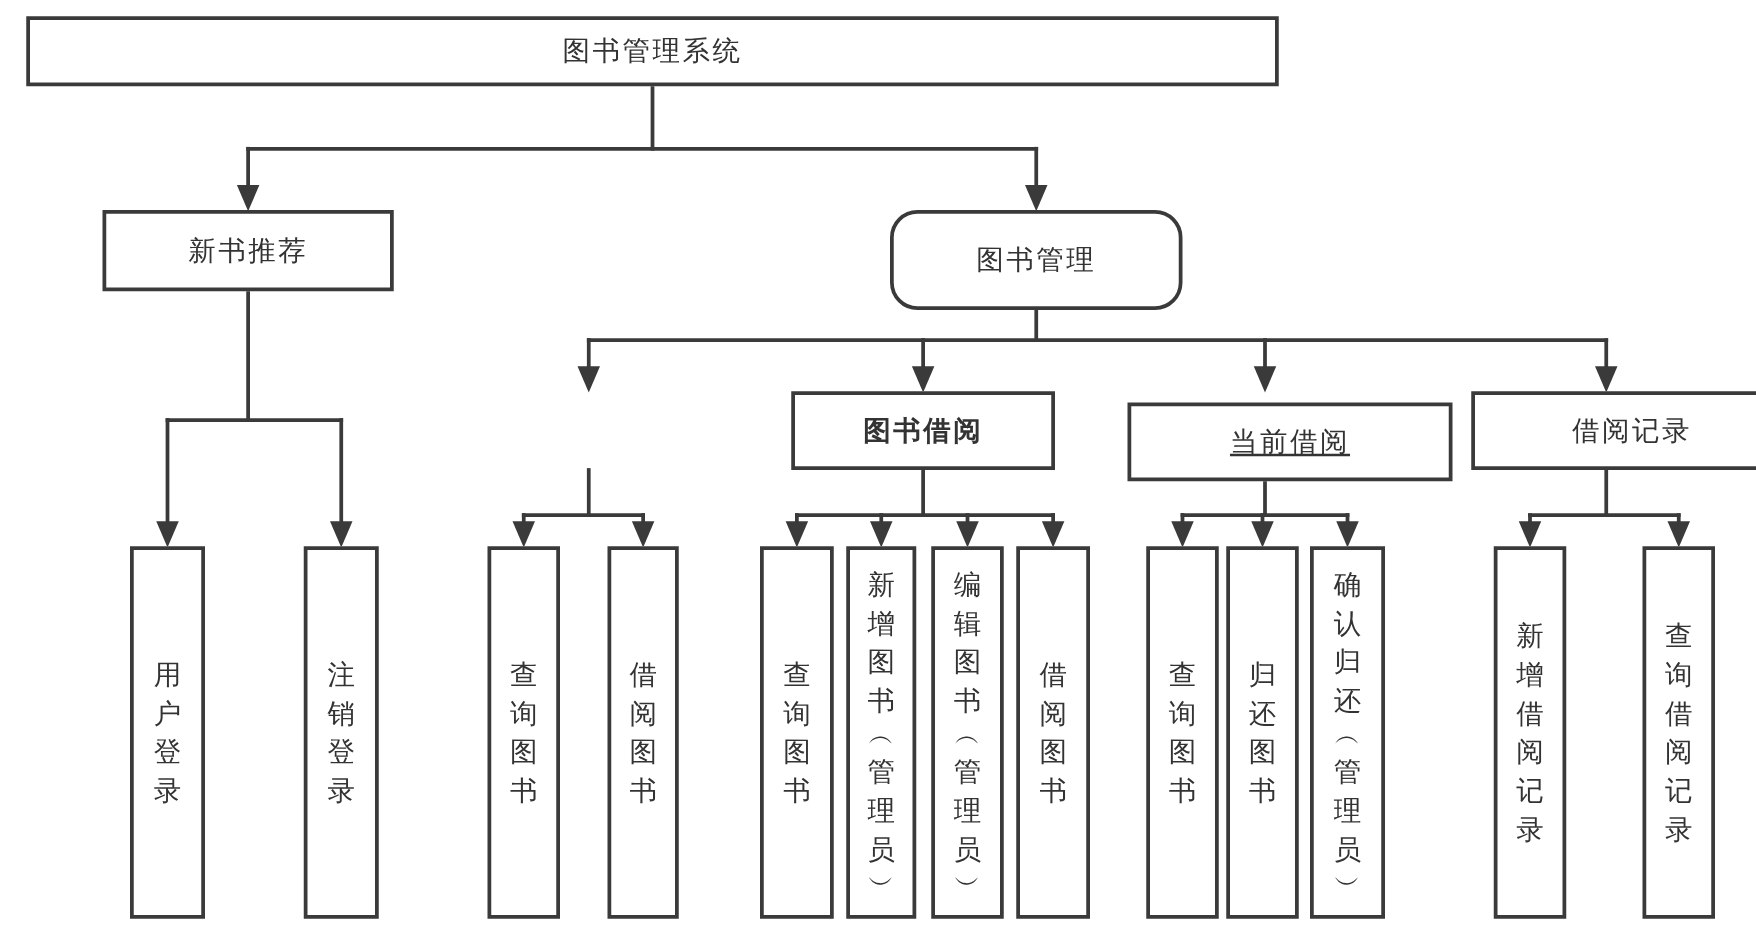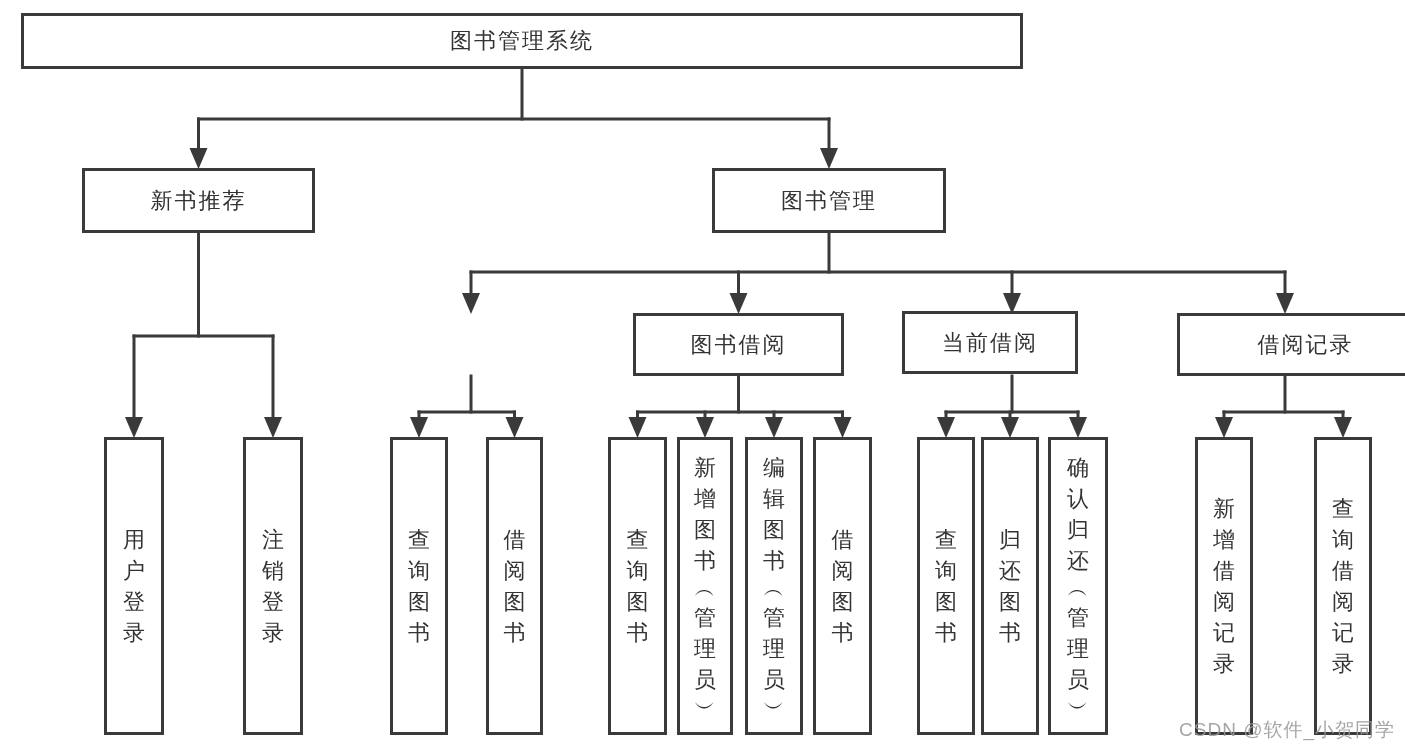--- a/index.html
+++ b/index.html
@@ -114,49 +114,48 @@
       <polygon points="1069,417 1087,417 1078,438" fill="#3a3a3a"></polygon>
       <line x1="1285" y1="272" x2="1285" y2="298" stroke="#3a3a3a" stroke-width="3" stroke-linecap="square"></line>
       <polygon points="1276,293 1294,293 1285,314" fill="#3a3a3a"></polygon>
       <line x1="1285" y1="376" x2="1285" y2="412" stroke="#3a3a3a" stroke-width="3" stroke-linecap="square"></line>
       <line x1="1224" y1="412" x2="1343" y2="412" stroke="#3a3a3a" stroke-width="3" stroke-linecap="square"></line>
       <line x1="1224" y1="412" x2="1224" y2="422" stroke="#3a3a3a" stroke-width="3" stroke-linecap="square"></line>
       <polygon points="1215,417 1233,417 1224,438" fill="#3a3a3a"></polygon>
       <line x1="1343" y1="412" x2="1343" y2="422" stroke="#3a3a3a" stroke-width="3" stroke-linecap="square"></line>
       <polygon points="1334,417 1352,417 1343,438" fill="#3a3a3a"></polygon>
     </svg>
-  <div id="watermark">CSDN @软件_小贺同学</div>
 <div class="node node-h" style="left: 21px; top: 13px; width: 1002px; height: 56px;">图书管理系统</div>
     <div class="node node-h" style="left: 82px; top: 168px; width: 233px; height: 65px;">新书推荐</div>
     <div class="node node-v" style="left: 104px; top: 437px; width: 60px; height: 298px;">
       <span class="vchar">用</span>
       <span class="vchar">户</span>
       <span class="vchar">登</span>
       <span class="vchar">录</span>
     </div>
     <div class="node node-v" style="left: 243px; top: 437px; width: 60px; height: 298px;">
       <span class="vchar">注</span>
       <span class="vchar">销</span>
       <span class="vchar">登</span>
       <span class="vchar">录</span>
     </div>
-    <div class="node node-h" style="left: 712px; top: 168px; width: 234px; height: 65px;">图书管理</div>
+    <div class="node node-h" style="left: 712px; top: 168px; width: 234px; height: 80px; border-radius: 22px;">图书管理</div>
     <div class="node node-v" style="left: 390px; top: 437px; width: 58px; height: 298px;">
       <span class="vchar">查</span>
       <span class="vchar">询</span>
       <span class="vchar">图</span>
       <span class="vchar">书</span>
     </div>
     <div class="node node-v" style="left: 486px; top: 437px; width: 57px; height: 298px;">
       <span class="vchar">借</span>
       <span class="vchar">阅</span>
       <span class="vchar">图</span>
       <span class="vchar">书</span>
     </div>
-    <div class="node node-h" style="left: 633px; top: 313px; width: 211px; height: 63px;">图书借阅</div>
+    <div class="node node-h" style="left: 633px; top: 313px; width: 211px; height: 63px; font-weight: bold;">图书借阅</div>
     <div class="node node-v" style="left: 608px; top: 437px; width: 59px; height: 298px;">
       <span class="vchar">查</span>
       <span class="vchar">询</span>
       <span class="vchar">图</span>
       <span class="vchar">书</span>
     </div>
     <div class="node node-v" style="left: 677px; top: 437px; width: 56px; height: 298px;">
       <span class="vchar">新</span>
       <span class="vchar">增</span>
       <span class="vchar">图</span>
@@ -177,21 +176,21 @@
       <span class="vchar">理</span>
       <span class="vchar">员</span>
       <span class="vchar paren">︶</span>
     </div>
     <div class="node node-v" style="left: 813px; top: 437px; width: 59px; height: 298px;">
       <span class="vchar">借</span>
       <span class="vchar">阅</span>
       <span class="vchar">图</span>
       <span class="vchar">书</span>
     </div>
-    <div class="node node-h" style="left: 902px; top: 311px; width: 176px; height: 63px;">当前借阅</div>
+    <div class="node node-h" style="left: 902px; top: 322px; width: 260px; height: 63px; text-decoration: underline;">当前借阅</div>
     <div class="node node-v" style="left: 917px; top: 437px; width: 58px; height: 298px;">
       <span class="vchar">查</span>
       <span class="vchar">询</span>
       <span class="vchar">图</span>
       <span class="vchar">书</span>
     </div>
     <div class="node node-v" style="left: 981px; top: 437px; width: 58px; height: 298px;">
       <span class="vchar">归</span>
       <span class="vchar">还</span>
       <span class="vchar">图</span>

